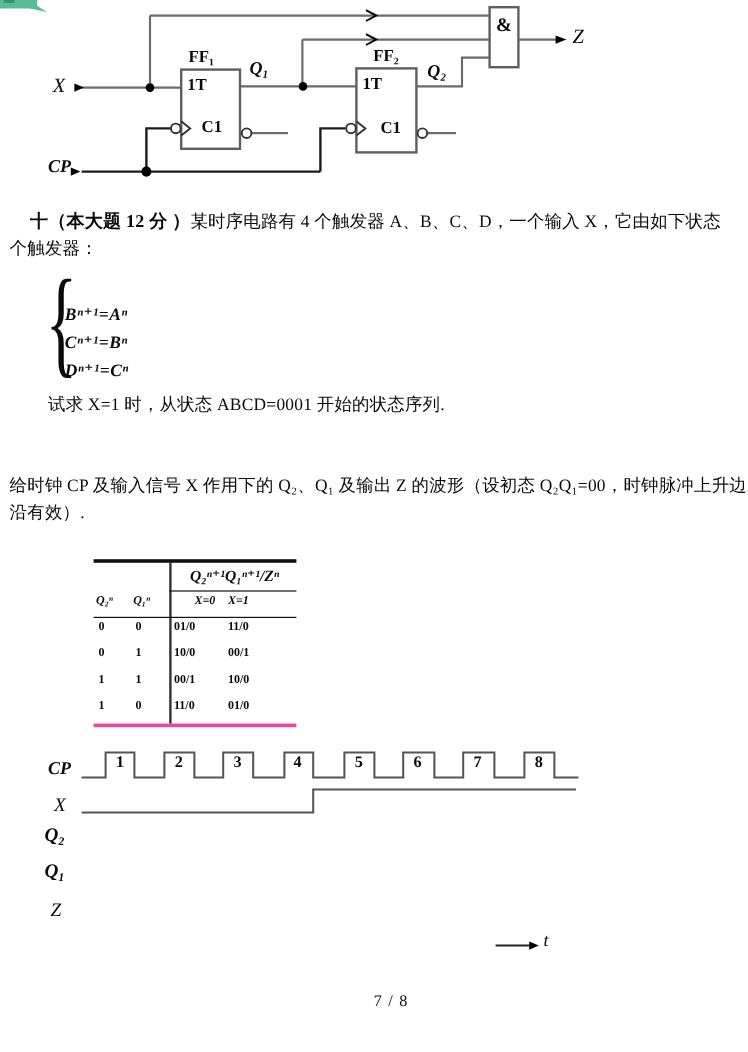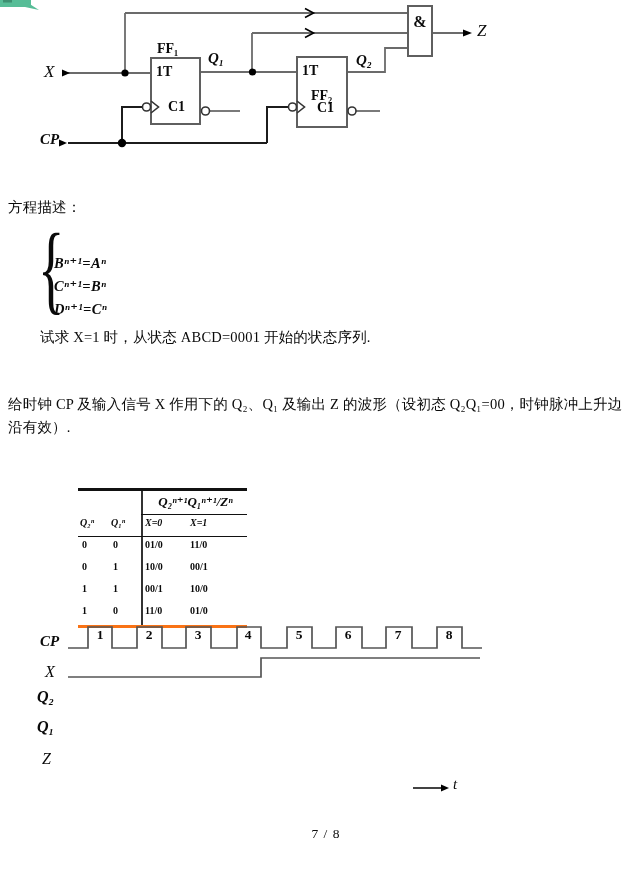--- a/index.html
+++ b/index.html
@@ -8,21 +8,21 @@
   .abs{position:absolute;}
   .cn{font-size:14.5px;letter-spacing:0.2px;white-space:nowrap;}
   .cnbold{font-weight:bold;font-size:15px;}
   .clabel{position:absolute;white-space:nowrap;}
   .it{font-style:italic;}
   .eq{position:absolute;left:54px;font-style:italic;font-weight:bold;font-size:14.5px;
       letter-spacing:0.4px;white-space:nowrap;}
   .brace{position:absolute;left:38px;top:219px;font-size:100px;line-height:100px;
          transform:scaleX(.55);transform-origin:left top;font-weight:400;}
   .tbl{position:absolute;left:78px;top:466px;width:169px;height:134px;
-       border-top:3px solid #111;border-bottom:3px solid #f97316;margin-top:22px;}
+       border-top:3px solid #111;border-bottom:3px solid #ec4899;}
   .tbl .vline{position:absolute;left:63px;top:0;bottom:0;width:2px;background:#333;}
   .tbl .h1{position:absolute;left:63px;right:0;top:23px;height:1.4px;background:#111;}
   .tbl .h2{position:absolute;left:0;right:0;top:45px;height:1.4px;background:#111;}
   .tbl .cell{position:absolute;font-weight:bold;font-size:10px;white-space:nowrap;}
   .tbl .hd{font-style:italic;}
   .wlabel{position:absolute;font-style:italic;white-space:nowrap;}
   .pulse{position:absolute;top:627px;width:20px;height:19px;text-align:center;
          font-weight:bold;font-size:13.5px;}
   .footer{position:absolute;left:0;right:0;top:826px;text-align:center;font-size:13.5px;
           letter-spacing:1px;padding-left:29px;}
@@ -80,50 +80,53 @@
       <circle cx="122" cy="143" r="4.2"></circle>
       <polygon points="62,69.5 62,76.5 70,73"></polygon>
       <polygon points="59,139.5 59,146.5 67,143"></polygon>
       <polygon points="463,29.5 463,36.5 472,33"></polygon>
     </g>
   </svg>
 
   <div class="clabel it" style="left:44px;top:62px;font-size:17px;">X</div>
   <div class="clabel it" style="left:40px;top:131px;font-size:15px;font-weight:bold;">CP</div>
   <div class="clabel" style="left:157px;top:41px;font-size:14px;font-weight:bold;">FF₁</div>
-  <div class="clabel" style="left:311px;top:40px;font-size:14px;font-weight:bold;margin-top:48px;">FF₂</div>
+  <div class="clabel" style="left:311px;top:40px;font-size:14px;font-weight:bold;">FF₂</div>
   <div class="clabel" style="left:156px;top:64px;font-size:14px;font-weight:600;">1T</div>
   <div class="clabel" style="left:168px;top:99px;font-size:14px;font-weight:600;">C1</div>
   <div class="clabel" style="left:302px;top:63px;font-size:14px;font-weight:600;">1T</div>
   <div class="clabel" style="left:317px;top:100px;font-size:14px;font-weight:600;">C1</div>
   <div class="clabel it" style="left:208px;top:50px;font-size:15px;font-weight:bold;">Q₁</div>
   <div class="clabel it" style="left:356px;top:52px;font-size:15px;font-weight:bold;">Q₂</div>
   <div class="clabel" style="left:408px;width:24px;top:13px;font-size:16px;font-weight:bold;text-align:center;">&amp;</div>
   <div class="clabel it" style="left:477px;top:21px;font-size:17px;">Z</div>
 
-  <div class="abs cn" style="left:8px;top:198px;">方程描述：</div>
+  <div class="abs cn" style="left:25px;top:175px;">
+    <span class="cnbold">十（本大题 12 分 ）</span><span>某时序电路有 4 个触发器 A、B、C、D，一个输入 X，它由如下状态</span>
+  </div>
+  <div class="abs cn" style="left:8px;top:198px;">个触发器：</div>
 
   <div class="brace">{</div>
   <div class="eq" style="top:254px;text-align:center;">Bⁿ⁺¹=Aⁿ</div>
   <div class="eq" style="top:277px;">Cⁿ⁺¹=Bⁿ</div>
   <div class="eq" style="top:300px;">Dⁿ⁺¹=Cⁿ</div>
 
   <div class="abs cn" style="left:40px;top:328px;">试求 X=1 时，从状态 ABCD=0001 开始的状态序列.</div>
 
   <div class="abs cn" style="left:8px;top:395px;text-align:center;">给时钟 CP 及输入信号 X 作用下的 Q₂、Q₁ 及输出 Z 的波形（设初态 Q₂Q₁=00，时钟脉冲上升边</div>
   <div class="abs cn" style="left:8px;top:418px;">沿有效）.</div>
 
   <div class="tbl">
     <div class="vline"></div>
     <div class="h1"></div>
     <div class="h2"></div>
     <div class="cell hd" style="left:66px;top:3px;width:103px;text-align:center;font-size:13px;">Q₂ⁿ⁺¹Q₁ⁿ⁺¹/Zⁿ</div>
     <div class="cell hd" style="left:2px;top:26px;">Q₂ⁿ</div>
     <div class="cell hd" style="left:33px;top:26px;">Q₁ⁿ</div>
-    <div class="cell hd" style="left:67px;top:26px;">X=0</div>
+    <div class="cell hd" style="left:84px;top:26px;">X=0</div>
     <div class="cell hd" style="left:112px;top:26px;">X=1</div>
 
     <div class="cell" style="left:4px;top:48px;">0</div>
     <div class="cell" style="left:35px;top:48px;">0</div>
     <div class="cell" style="left:67px;top:48px;">01/0</div>
     <div class="cell" style="left:112px;top:48px;">11/0</div>
 
     <div class="cell" style="left:4px;top:70px;">0</div>
     <div class="cell" style="left:35px;top:70px;">1</div>
     <div class="cell" style="left:67px;top:70px;">10/0</div>

